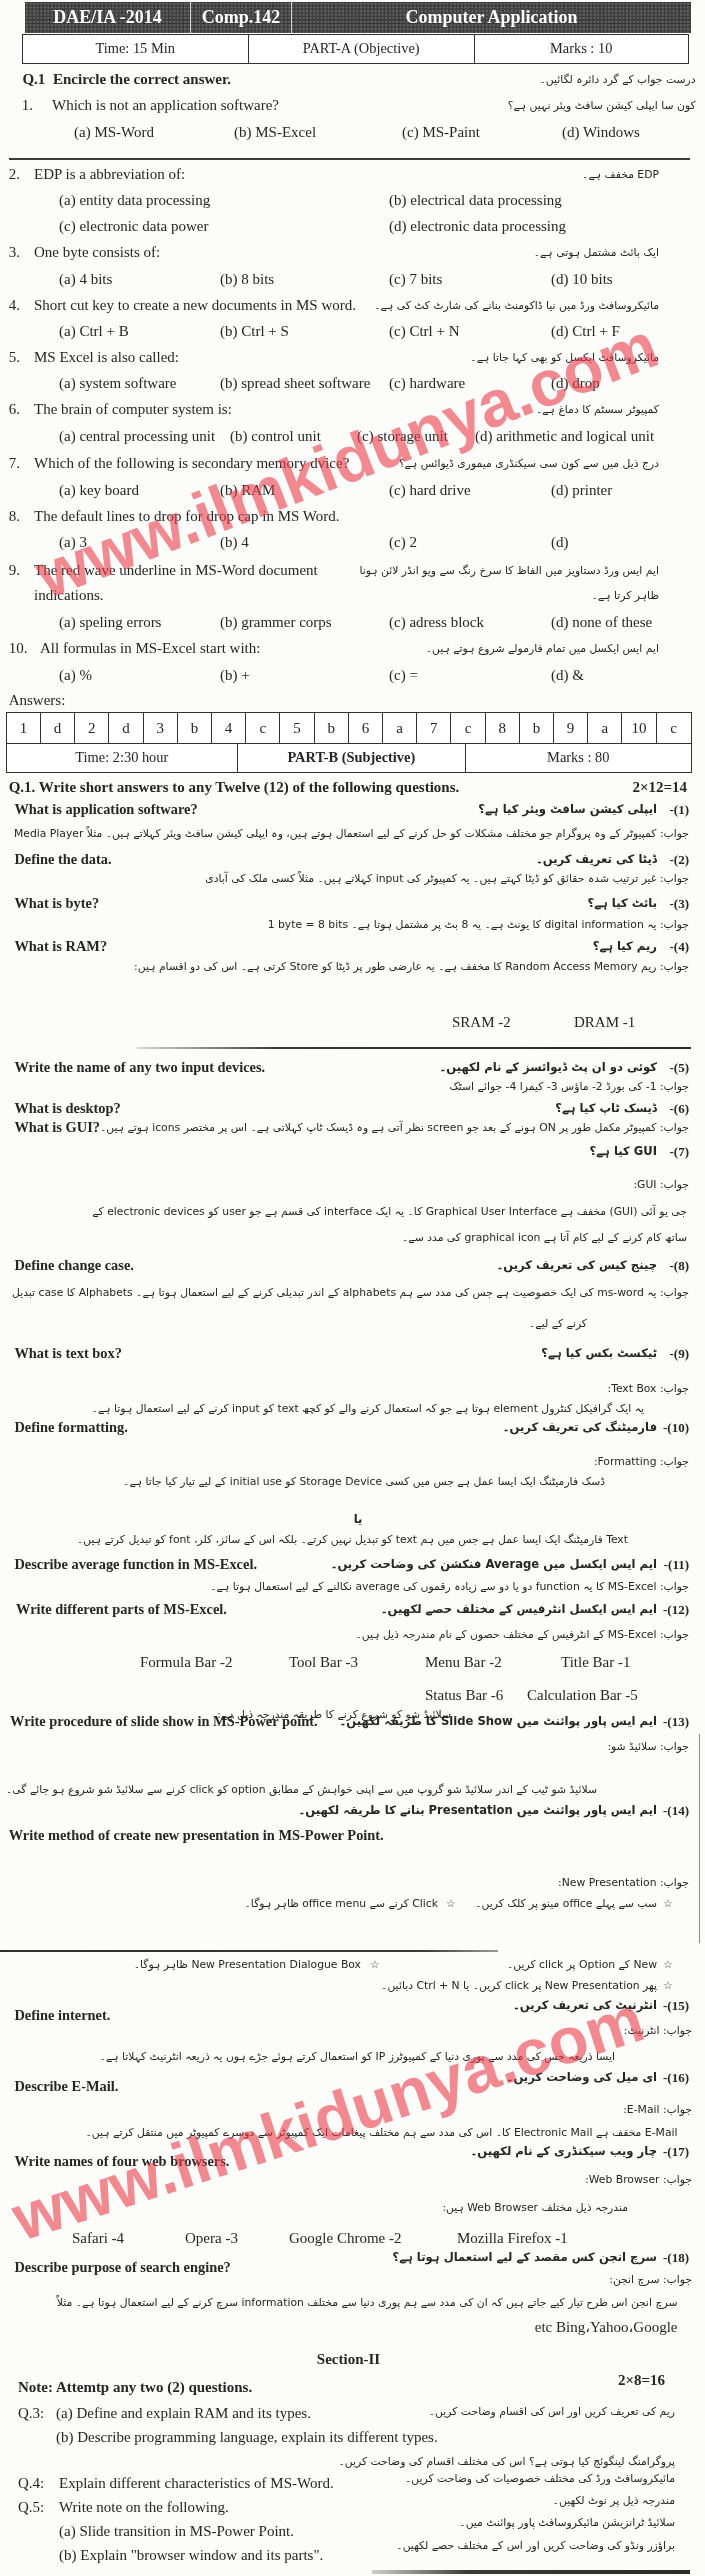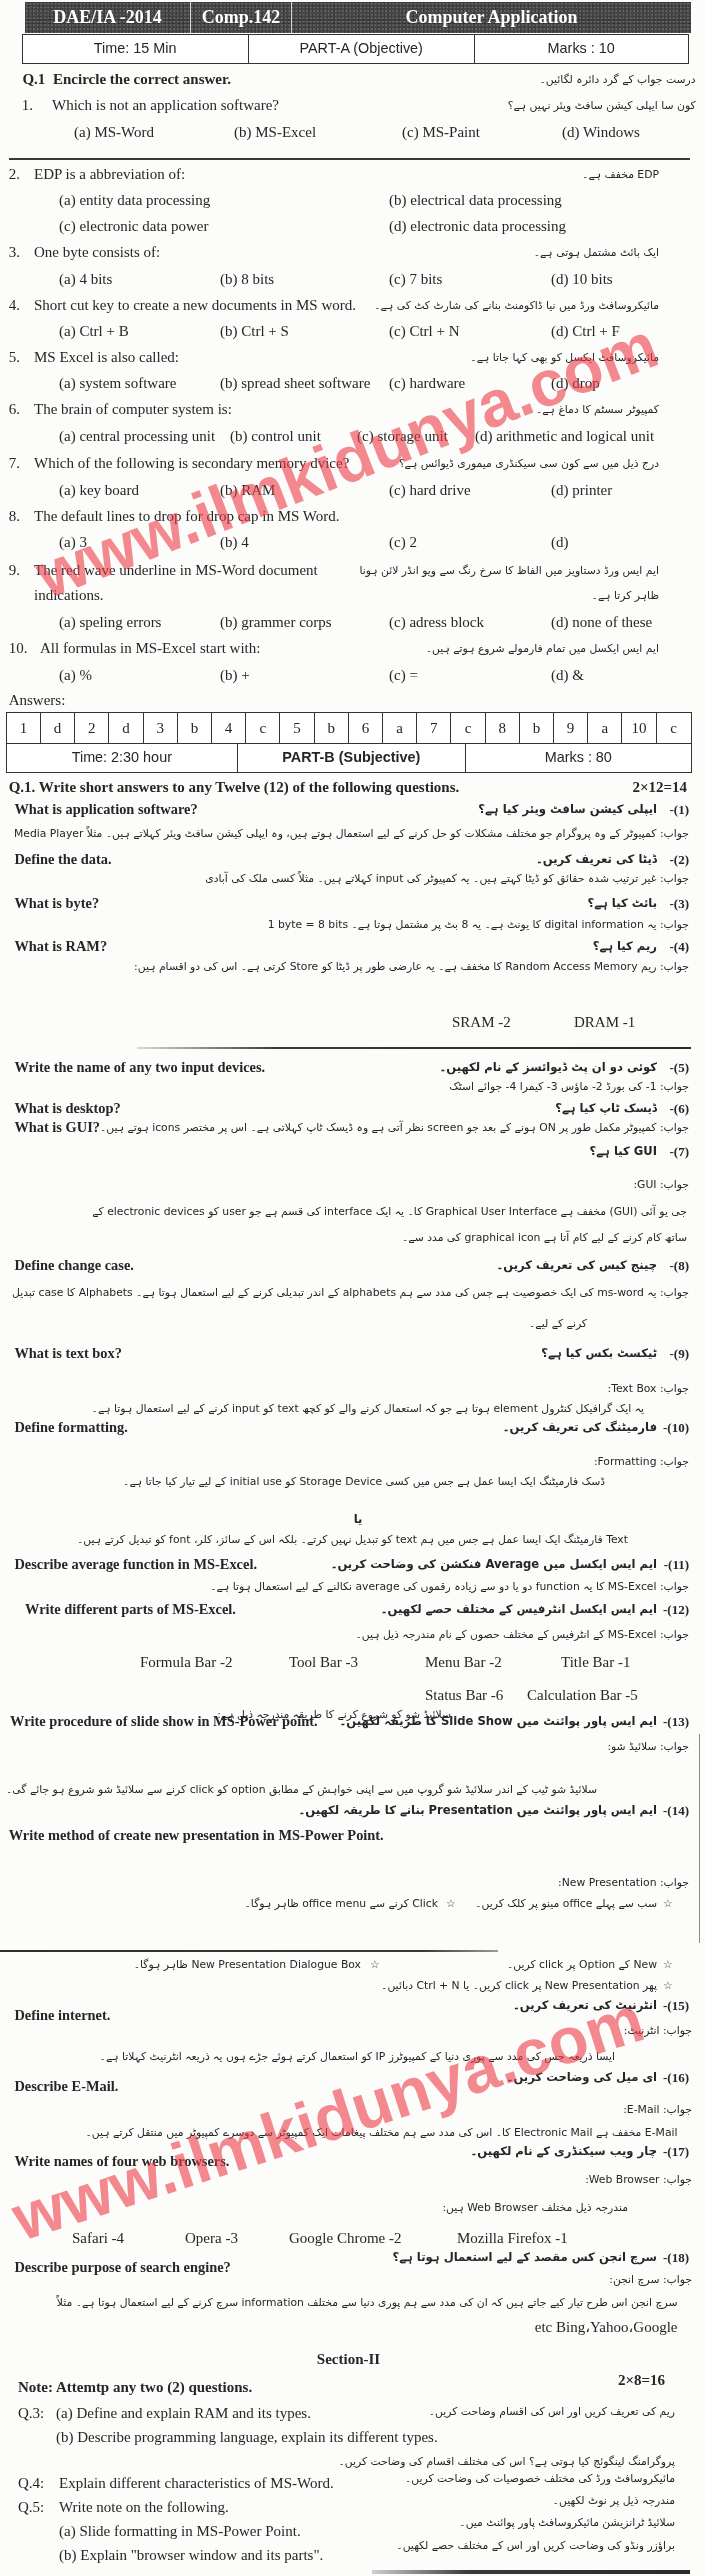--- a/index.html
+++ b/index.html
@@ -13,21 +13,21 @@
 .uq{font-size:11.6px;font-weight:bold}
 .num{font-family:"Liberation Serif",serif;font-size:13px;font-weight:bold}
 .star{font-family:"DejaVu Sans",sans-serif;font-size:10.8px;color:#444}
 .banner{position:absolute;left:25px;top:2.2px;width:666px;height:31px;display:flex;
   background-color:#3c3c3c;
   background-image:radial-gradient(#6c6c6c 0.6px,transparent 0.9px),radial-gradient(#1c1c1c 0.7px,transparent 1px),radial-gradient(#555 0.4px,transparent 0.8px);
   background-size:3.6px 3.6px,5px 4.3px,2.2px 2.9px;background-position:0 0,1.4px 2.2px,0.7px 0.7px}
 .banner .cell{color:#fff;font-family:"Liberation Serif",serif;font-weight:bold;font-size:18px;line-height:31px;text-align:center;border-right:1.4px solid #d8d8d8}
 .banner .cell:last-child{border-right:none}
 .box{position:absolute;display:flex;border:1.4px solid #333;background:#fff}
-.box .cell{text-align:center;font-family:Liberation Sans, sans-serif;font-size:14.4px;border-right:1.4px solid #333}
+.box .cell{text-align:center;font-family:Liberation Serif, serif;font-size:14.4px;border-right:1.4px solid #333}
 .box .cell:last-child{border-right:none}
 .keytable{position:absolute;left:5.8px;top:712px;width:686px;height:32.5px;display:grid;grid-template-columns:repeat(20,1fr);border:1.4px solid #333;background:#fff}
 .keytable div{border-right:1.4px solid #333;text-align:center;line-height:30px;font-family:"Liberation Serif",serif;font-size:15px}
 .keytable div:last-child{border-right:none}
 .rule{position:absolute;height:2.2px;background:#3a3a3a}
 .wm{position:absolute;width:650px;height:72px;line-height:72px;text-align:center;font-family:"Liberation Sans",sans-serif;font-weight:bold;font-size:65px;color:rgba(236,60,72,0.6);white-space:nowrap;pointer-events:none}
 </style>
 </head>
 <body>
 
@@ -269,21 +269,21 @@
   </div>
 
   <div>
     <div class="l enq" style="left:14.4px;top:1554px">Describe average function in MS-Excel.</div>
     <div class="l num" style="right:16px;top:1554px">-(11)</div>
     <div class="l ur uq" style="right:48px;top:1554px">ایم ایس ایکسل میں Average فنکشن کی وضاحت کریں۔</div>
     <div class="l ur" style="right:16px;top:1576px">جواب:   MS-Excel کا یہ function دو یا دو سے زیادہ رقموں کی average نکالنے کے لیے استعمال ہوتا ہے۔</div>
   </div>
 
   <div>
-    <div class="l enq" style="left:25px;top:1599px">Write different parts of MS-Excel.</div>
+    <div class="l enq" style="left:16px;top:1599px">Write different parts of MS-Excel.</div>
     <div class="l num" style="right:16px;top:1599px">-(12)</div>
     <div class="l ur uq" style="right:48px;top:1599px">ایم ایس ایکسل انٹرفیس کے مختلف حصے لکھیں۔</div>
     <div class="l ur" style="right:16px;top:1624px">جواب:   MS-Excel کے انٹرفیس کے مختلف حصوں کے نام مندرجہ ذیل ہیں۔</div>
     <div class="l en" style="left:140px;top:1652px">Formula Bar -2</div>
     <div class="l en" style="left:289px;top:1652px">Tool Bar -3</div>
     <div class="l en" style="left:425px;top:1652px">Menu Bar -2</div>
     <div class="l en" style="left:561px;top:1652px">Title Bar -1</div>
     <div class="l en" style="left:425px;top:1685px">Status Bar -6</div>
     <div class="l en" style="left:527px;top:1685px">Calculation Bar -5</div>
   </div>
@@ -372,21 +372,21 @@
   <div>
     <div class="l en" style="left:18px;top:2473px">Q.4:</div>
     <div class="l en" style="left:59px;top:2473px">Explain different characteristics of MS-Word.</div>
     <div class="l ur" style="right:30px;top:2468px">مائیکروسافٹ ورڈ کی مختلف خصوصیات کی وضاحت کریں۔</div>
   </div>
 
   <div>
     <div class="l en" style="left:18px;top:2497px">Q.5:</div>
     <div class="l en" style="left:59px;top:2497px">Write note on the following.</div>
     <div class="l ur" style="right:30px;top:2490px">مندرجہ ذیل پر نوٹ لکھیں۔</div>
-    <div class="l en" style="left:59px;top:2521px">(a) Slide formatting in MS-Power Point.</div>
+    <div class="l en" style="left:59px;top:2521px">(a) Slide transition in MS-Power Point.</div>
     <div class="l ur" style="right:30px;top:2512px">سلائیڈ ٹرانزیشن مائیکروسافٹ پاور پوائنٹ میں۔</div>
     <div class="l en" style="left:59px;top:2545px">(b) Explain "browser window and its parts".</div>
     <div class="l ur" style="right:30px;top:2535px">براؤزر ونڈو کی وضاحت کریں اور اس کے مختلف حصے لکھیں۔</div>
   </div>
 
   <div style="position:absolute;left:372px;top:2570px;width:318px;height:4.3px;background:linear-gradient(90deg,#cfcfcf,#3a3a3a 30%,#2a2a2a)"></div>
 
   <div class="wm" style="left:18px;top:426px;transform:rotate(-21deg)">www.ilmkidunya.com</div>
   <div class="wm" style="left:-1.4px;top:2084px;transform:rotate(-18deg)">www.ilmkidunya.com</div>
 

